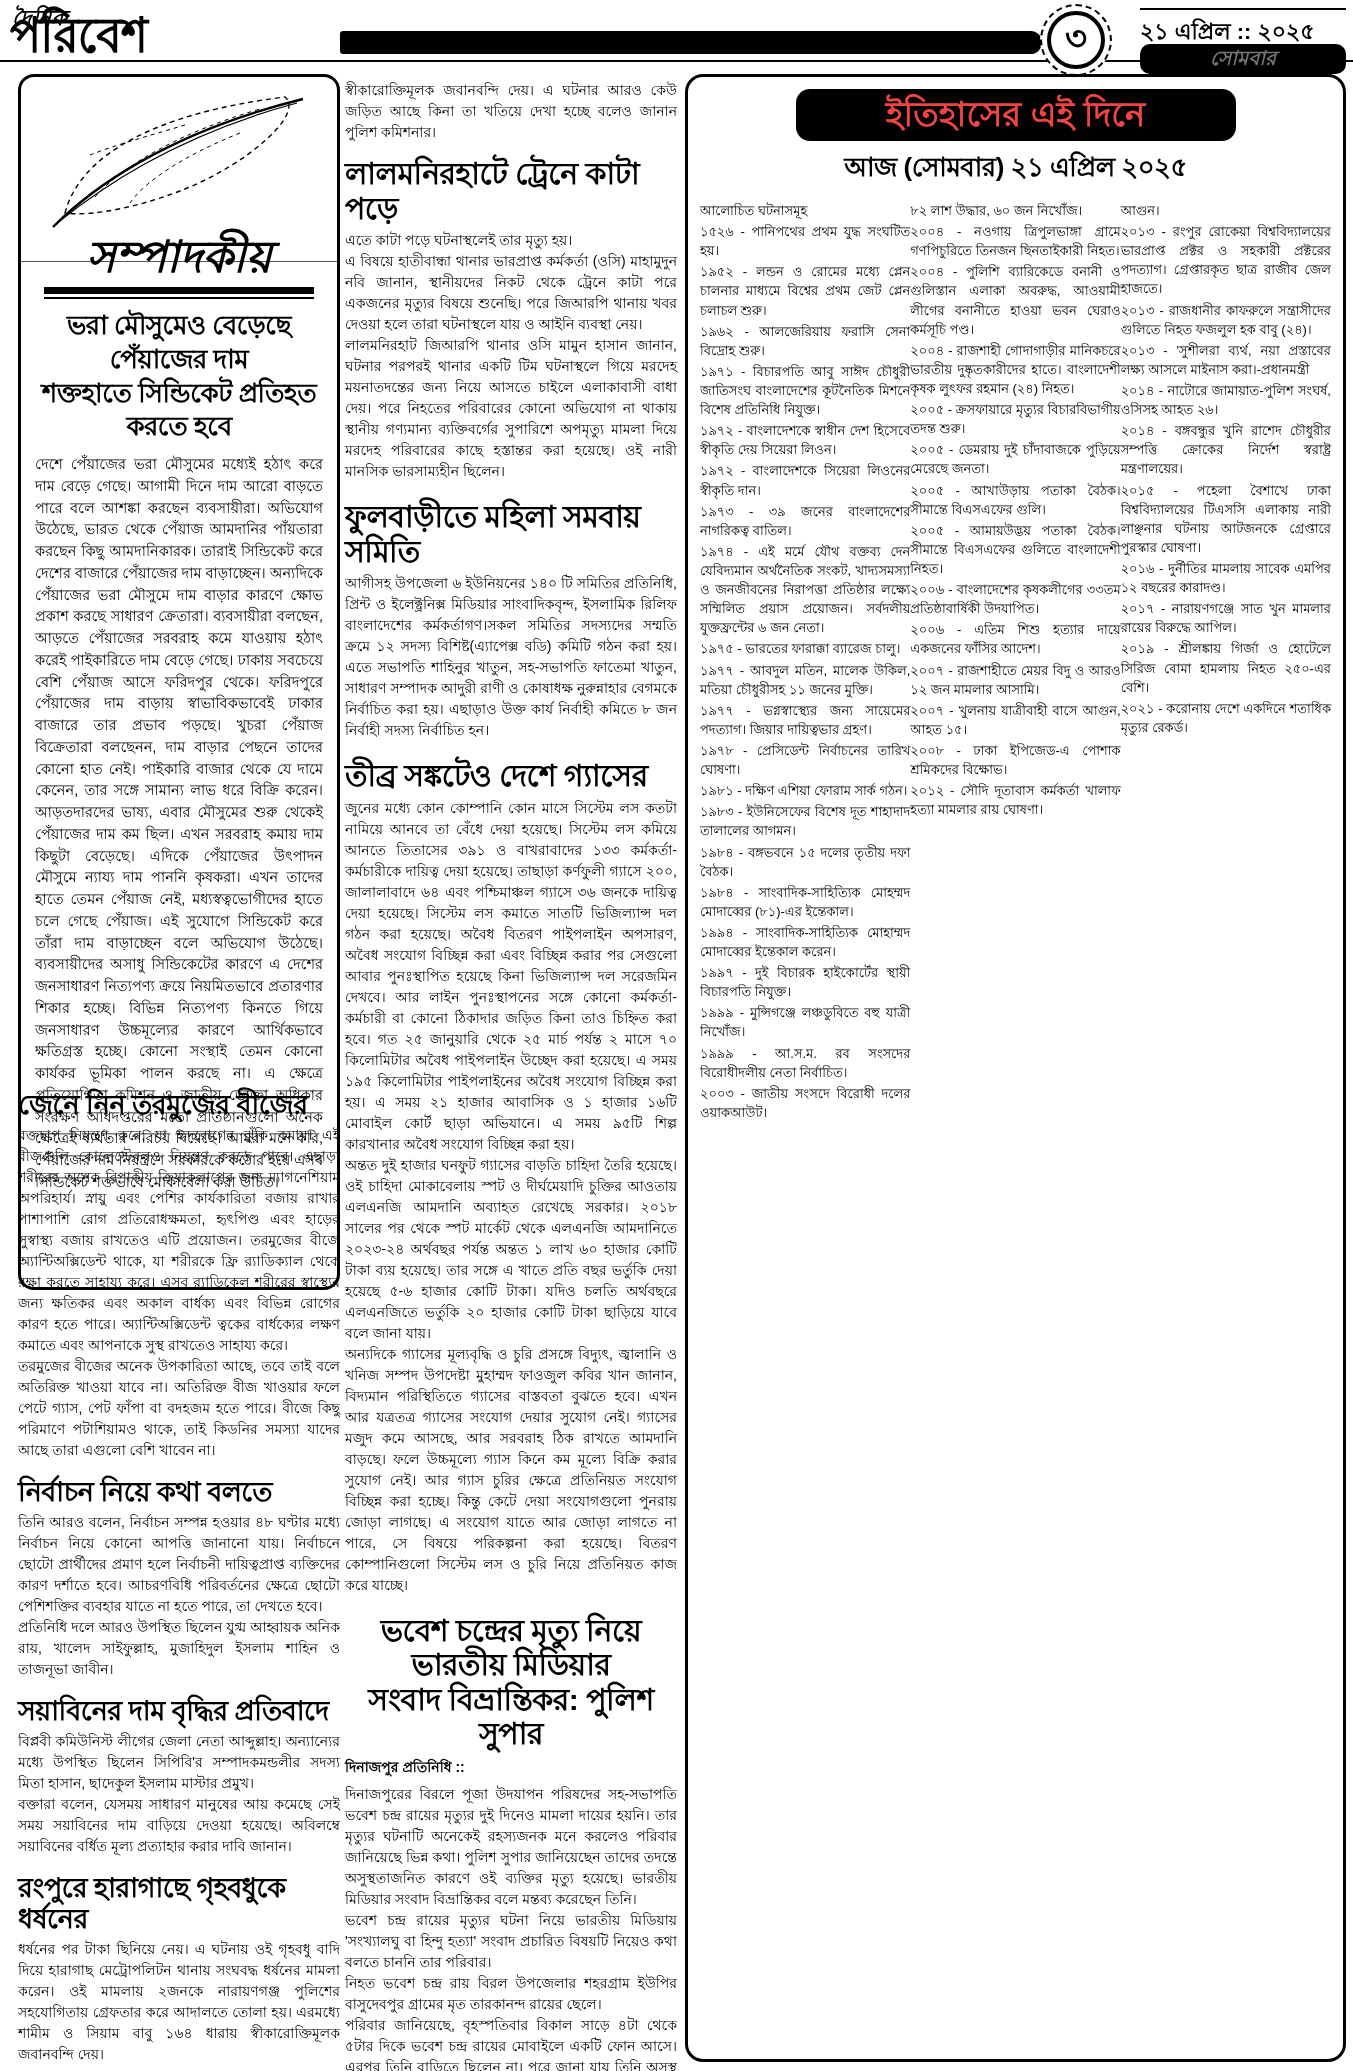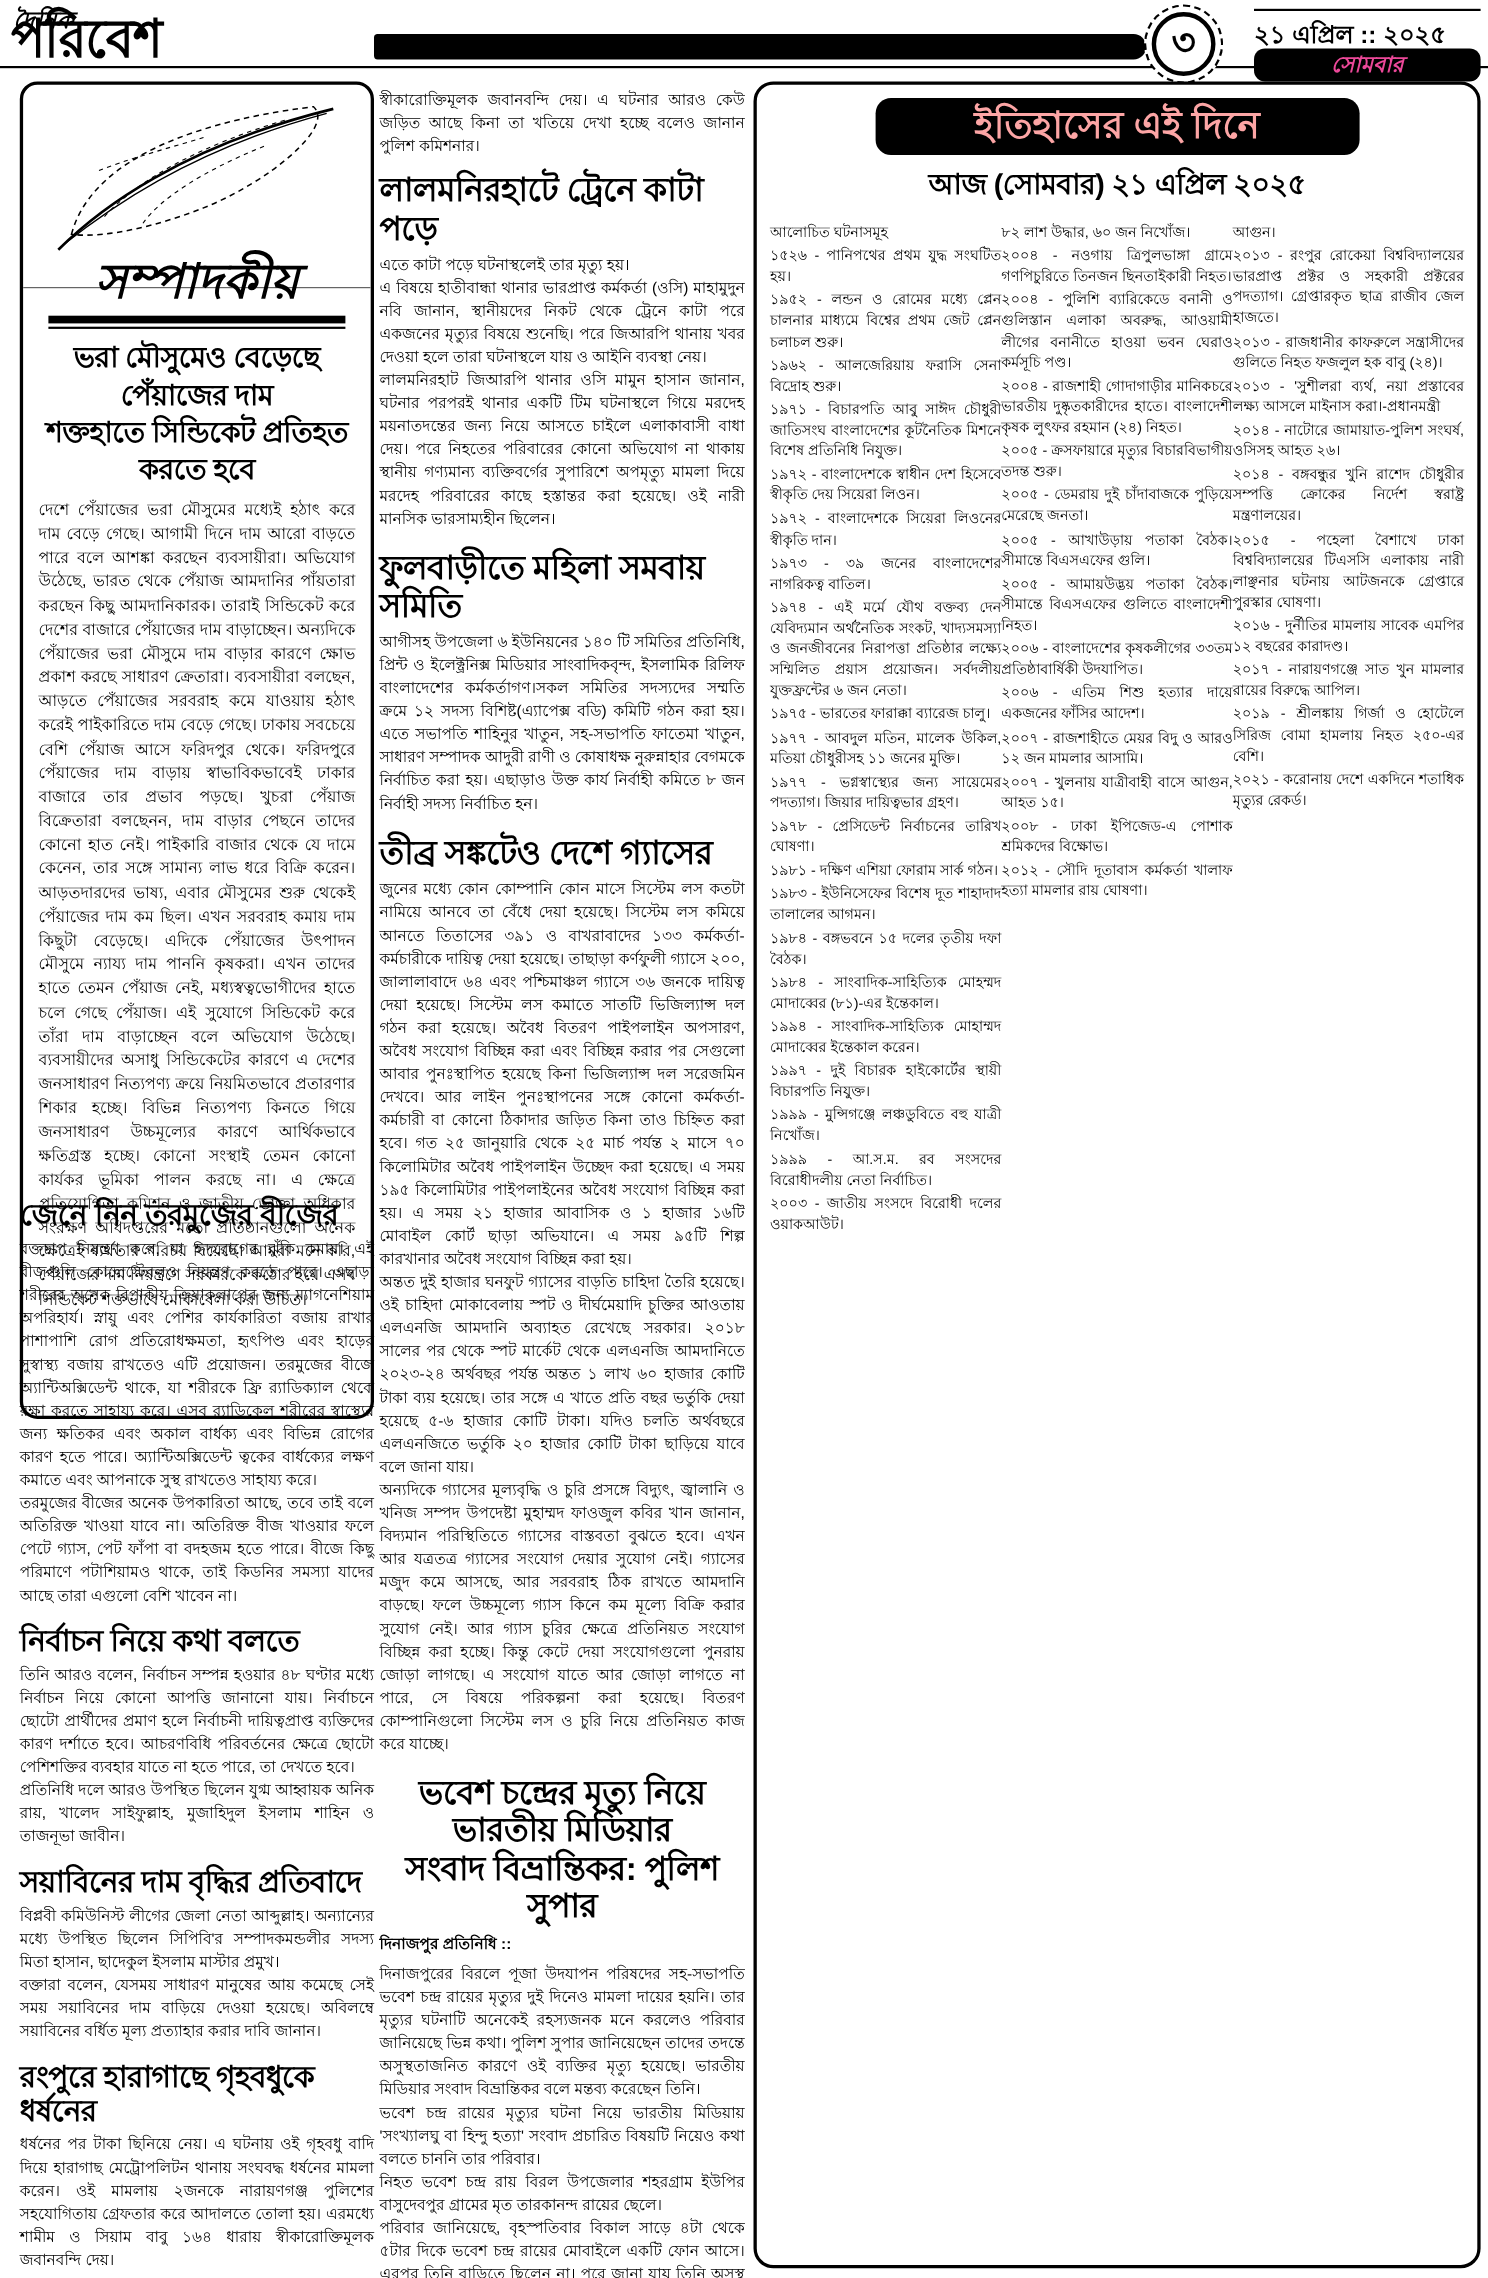--- a/index.html
+++ b/index.html
@@ -11,21 +11,21 @@
   .masthead{position:absolute;left:10px;top:2px;width:220px;height:58px;}
   .brand-small{position:absolute;left:2px;top:0;font-size:21px;font-weight:900;letter-spacing:1px;font-style:italic;}
   .brand-big{position:absolute;left:0;top:10px;font-size:46px;font-weight:900;letter-spacing:-1px;line-height:1;transform:scaleY(1.05);}
   .header-rule{position:absolute;left:0;top:60px;width:1353px;height:2px;background:#000;}
   .header-bar{position:absolute;left:340px;top:31px;width:702px;height:23px;background:#000;border-radius:4px 14px 14px 4px;}
   .pgring{position:absolute;left:1040px;top:4px;width:72px;height:72px;border:2px dashed #000;border-radius:50%;background:#fff;display:flex;align-items:center;justify-content:center;}
   .pgnum{width:58px;height:58px;border:4px solid #000;border-radius:50%;background:#fff;display:flex;align-items:center;justify-content:center;font-size:34px;font-weight:900;}
   .date-block{position:absolute;left:1140px;top:8px;width:206px;text-align:left;}
   .date-rule{height:2px;background:#000;margin-bottom:4px;}
   .date-text{font-size:22px;font-weight:700;}
-  .weekday-tab{position:absolute;left:1140px;top:44px;width:206px;height:30px;background:#000;border-radius:10px;color:#ec4899;display:flex;align-items:center;justify-content:center;font-size:20px;font-weight:700;font-style:italic;}
+  .weekday-tab{position:absolute;left:1140px;top:44px;width:206px;height:30px;background:#000;border-radius:10px;color:#737373;display:flex;align-items:center;justify-content:center;font-size:20px;font-weight:700;font-style:italic;}
 
   
   .body-text{font-size:14px;line-height:1.5;text-align:justify;white-space:pre-line;font-weight:500;}
   h2.art{font-size:27px;font-weight:900;line-height:1.15;margin:0 0 4px 0;letter-spacing:-0.5px;}
 
   
   .editorial-box{position:absolute;left:18px;top:74px;width:322px;height:1216px;border:3px solid #000;border-radius:16px;padding:8px 14px;overflow:hidden;}
   .leaf-wrap{text-align:center;height:150px;}
   .ed-title{position:relative;text-align:center;font-size:44px;font-weight:900;font-style:italic;line-height:1.0;margin:0;}
   .ed-title .behind-line{position:absolute;left:-14px;right:-14px;top:58%;height:1px;background:#555;z-index:0;}
@@ -43,21 +43,21 @@
   
   .mid-col{position:absolute;left:345px;top:74px;width:332px;}
   .lead-in{margin:6px 0 14px 0;}
   .mid-col .article{margin-bottom:18px;}
   .mid-col h2.art{font-size:30px;}
   .headline-centered{text-align:center;white-space:pre-line;font-size:27px;}
   .byline{font-size:14px;font-weight:700;margin:2px 0 4px 0;}
 
   
   .history-box{position:absolute;left:685px;top:74px;width:661px;height:1988px;border:3px solid #000;border-radius:18px;padding:10px 12px;overflow:hidden;}
-  .history-title-pill{width:440px;margin:2px auto 6px auto;background:#000;border-radius:14px;color:#fca5a5;text-align:center;font-size:34px;font-weight:900;padding:8px 0 10px 0;line-height:1;}
+  .history-title-pill{width:440px;margin:2px auto 6px auto;background:#000;border-radius:14px;color:#ef4444;text-align:center;font-size:34px;font-weight:900;padding:8px 0 10px 0;line-height:1;}
   .history-date{text-align:center;font-size:26px;font-weight:900;margin:2px 0 10px 0;letter-spacing:-0.5px;}
   .history-cols{display:flex;}
   .history-col{flex:1 1 0;font-size:13px;line-height:1.47;text-align:justify;font-weight:500;}
   .history-col > div{margin-bottom:2px;}
 </style>
 </head>
 <body>
 
 <div class="page">
 

